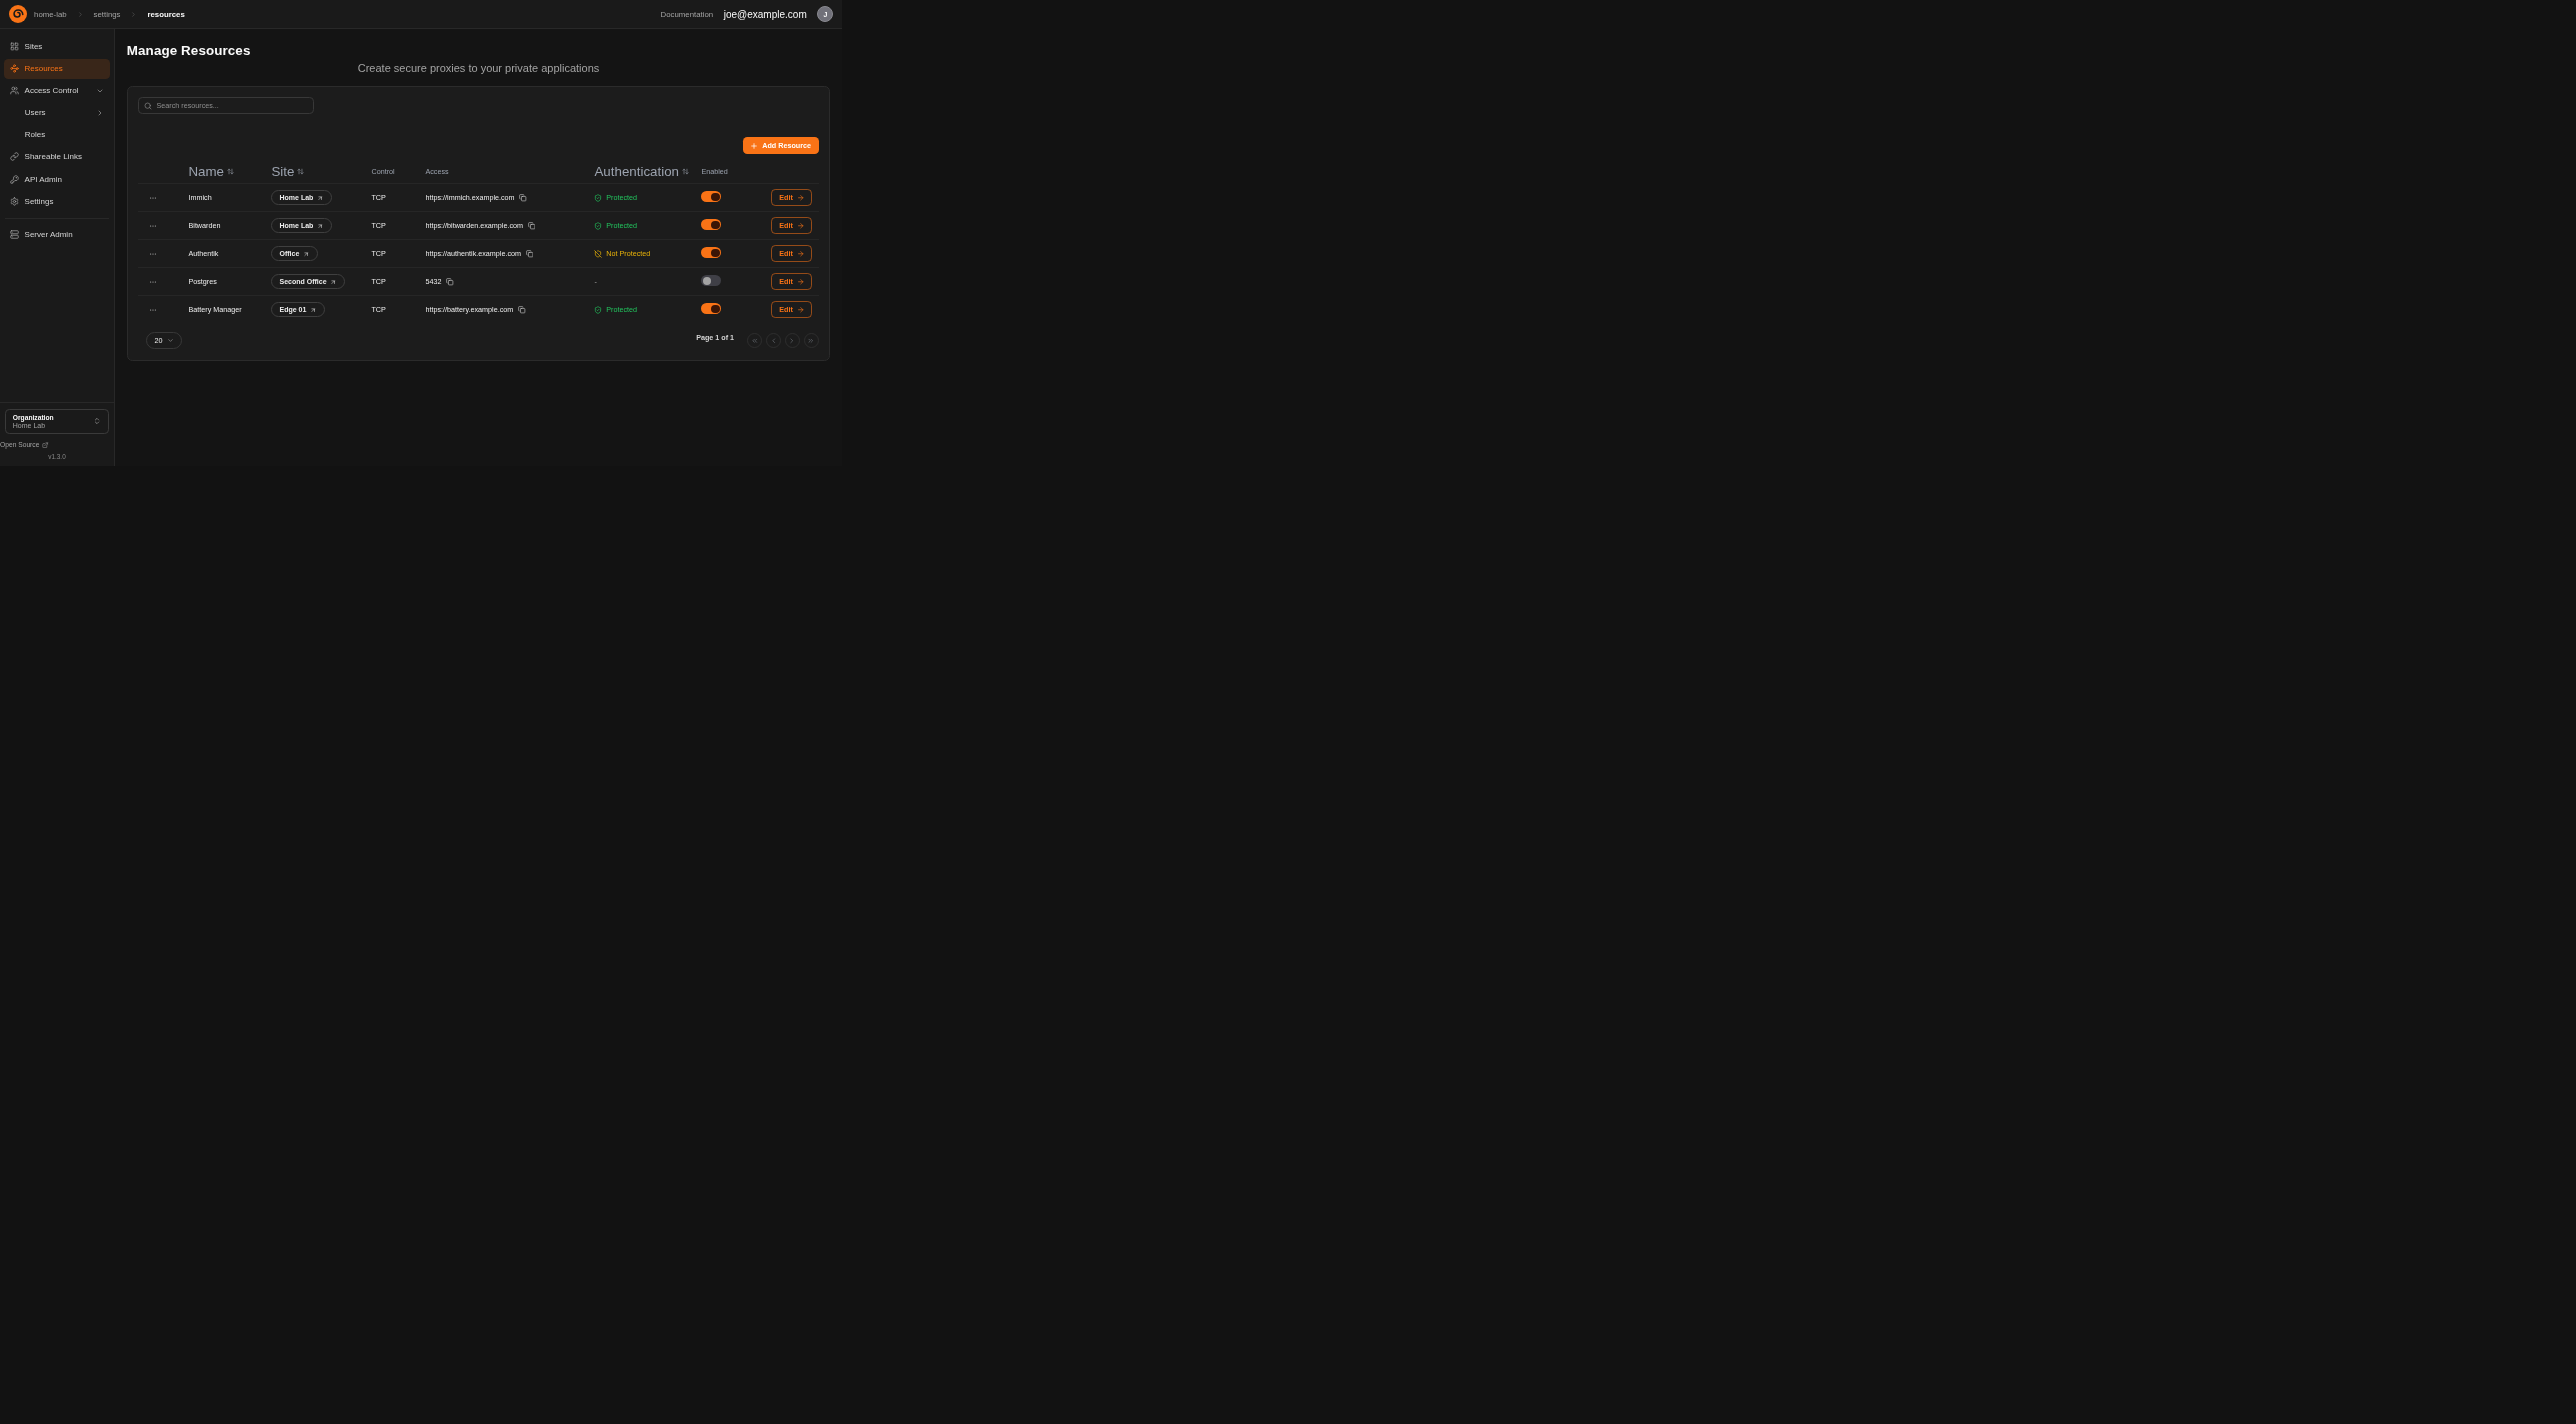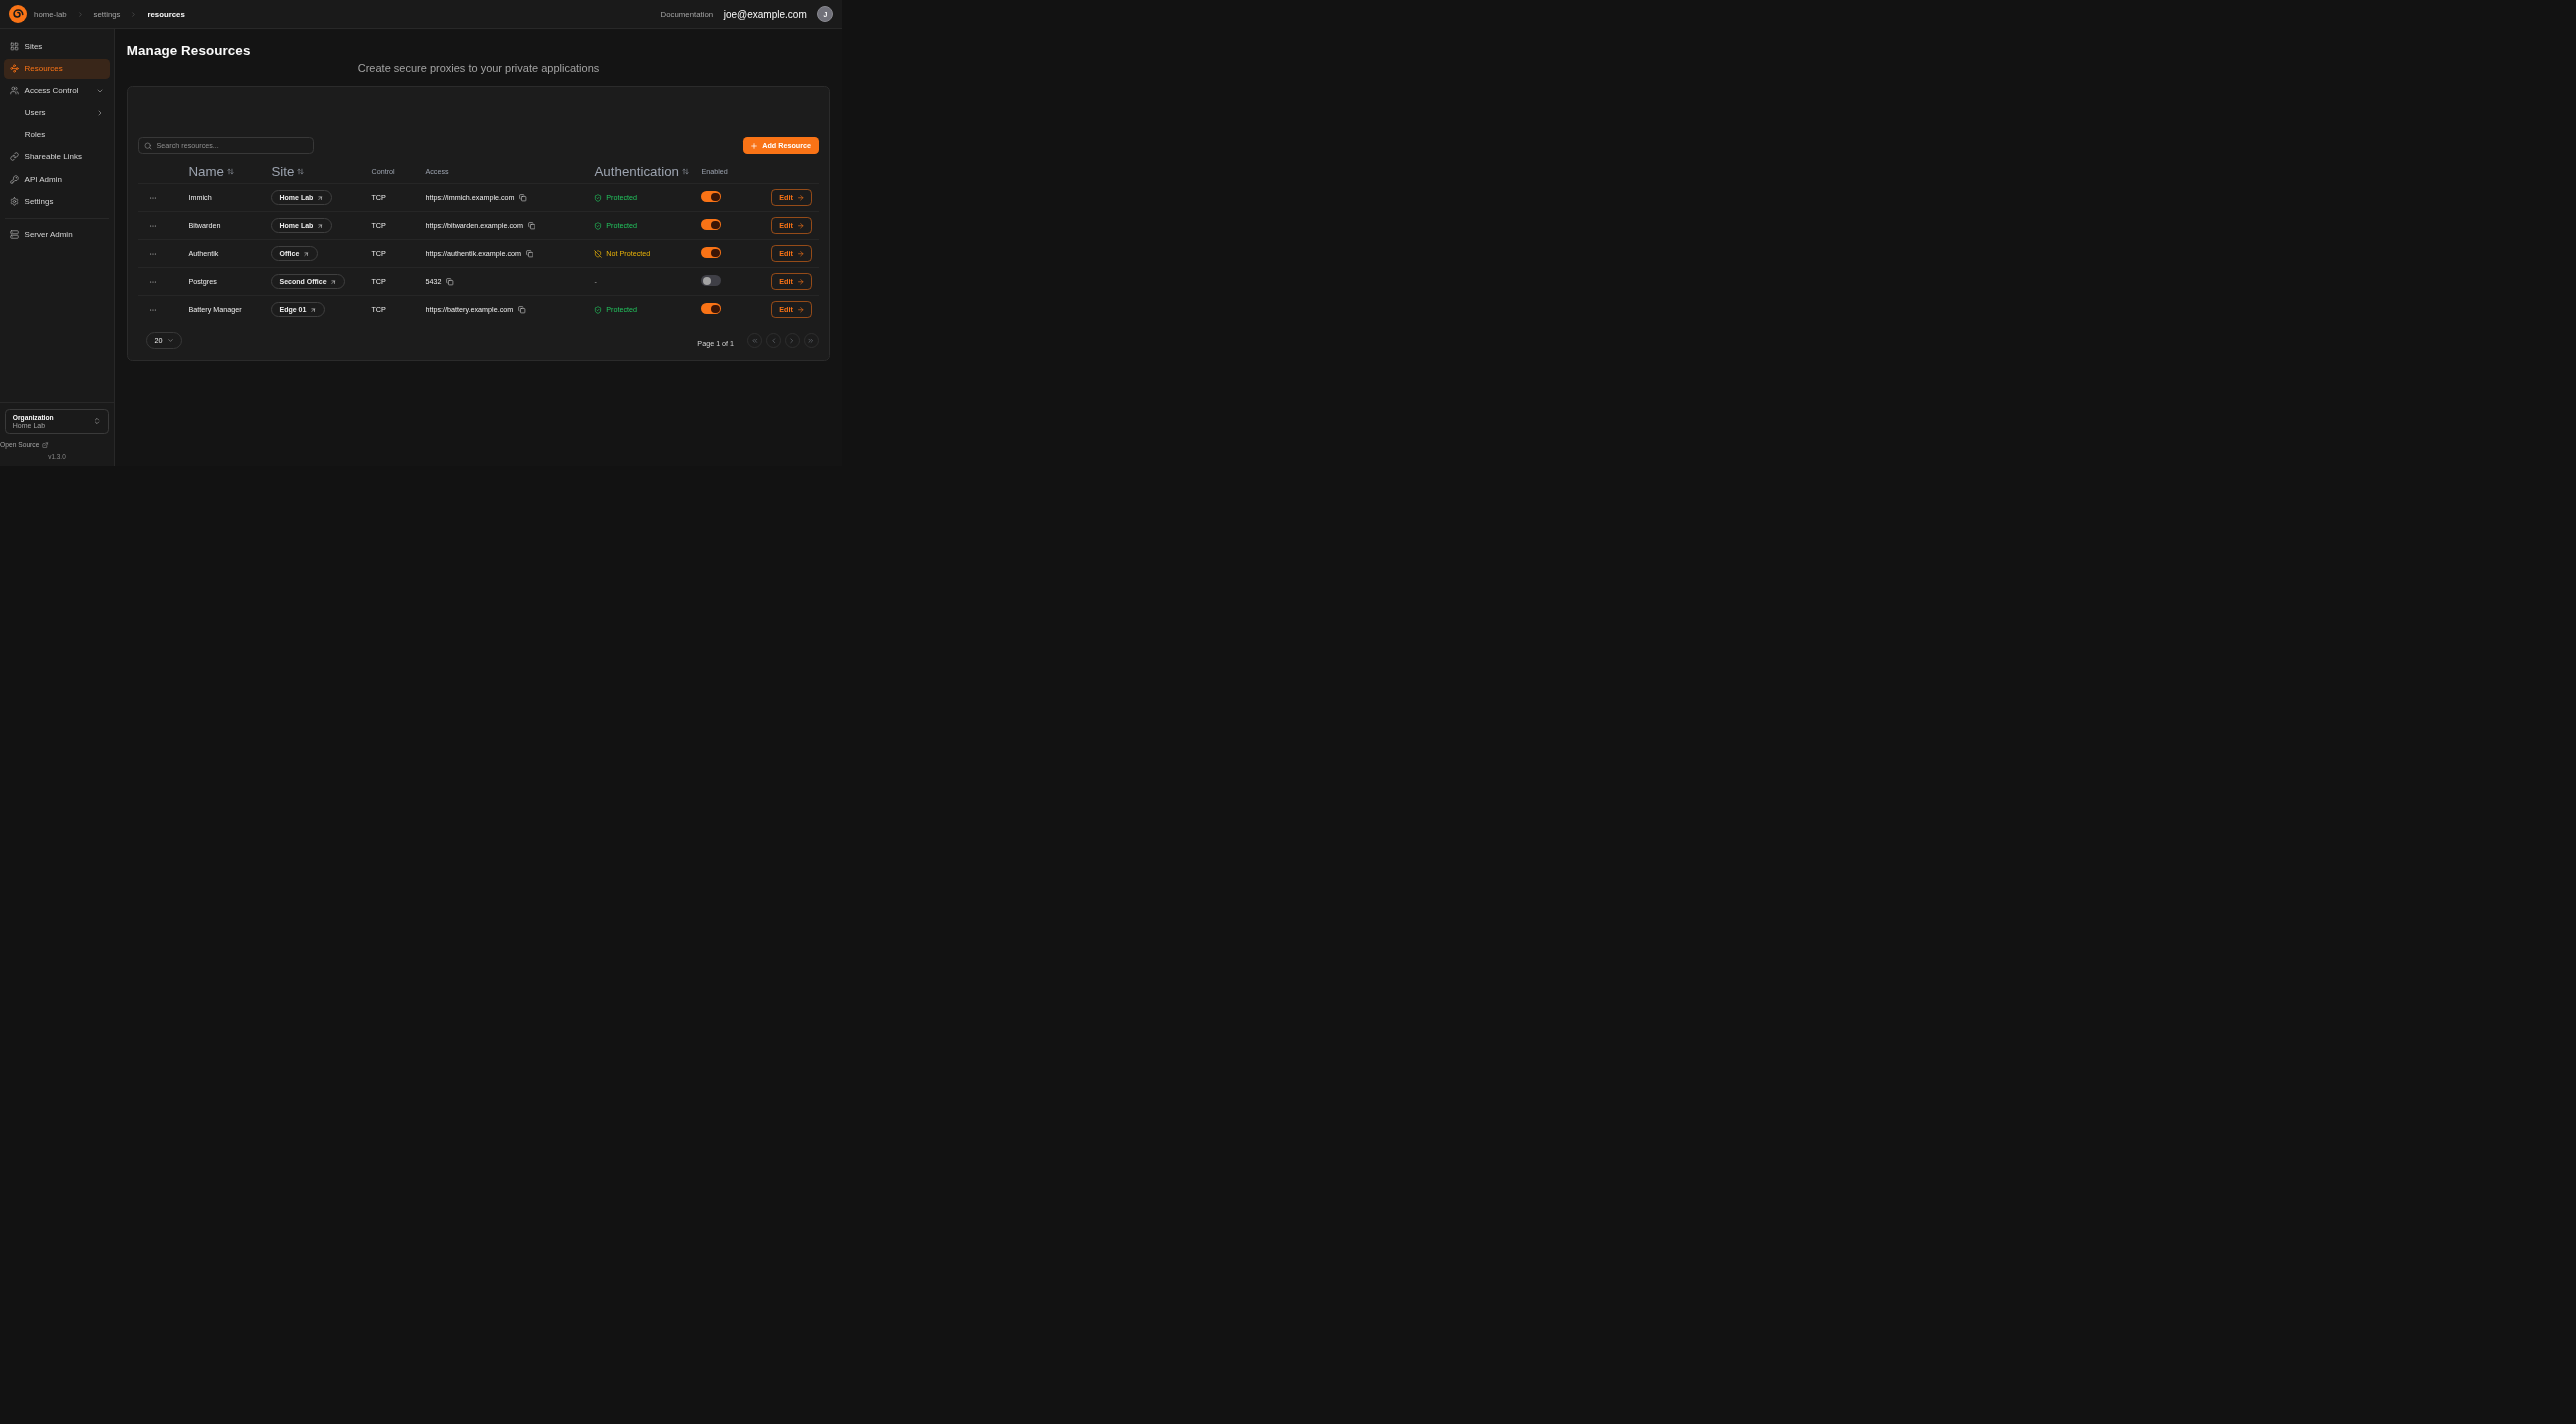--- a/index.html
+++ b/index.html
@@ -67,21 +67,21 @@
 
   
   .main { flex:1; background:#141414; padding:14px 11.8px 0 11.8px; overflow:hidden; }
   .page-title { font-size:13.4px; font-weight:700; color:#fafafa; letter-spacing:0.1px; }
   .page-subtitle { margin-top:3.8px; font-size:11px; color:#a3a3a3;text-align:center; }
 
   .card {
     margin-top:11.8px; background:#1c1c1c; border:0.5px solid #2b2b2b; border-radius:5.4px;
     padding:10.7px;
   }
-  .toolbar { display:flex; align-items:flex-end; }
+  .toolbar { display:flex; align-items:flex-start; }
   .search-wrap {
     position:relative; width:176px; height:17px;
   }
   .search-wrap .ic {
     position:absolute; left:5.4px; top:4.3px; color:#8a8a8a;
   }
   .search-input {
     width:100%; height:100%; background:transparent; border:0.5px solid #383838; border-radius:4.3px;
     color:#ededed; font-size:7.2px; padding:0 5.4px 0 17px; outline:none;
     font-family:inherit;
@@ -135,21 +135,21 @@
     font-size:7.2px; font-weight:600;
   }
 
   
   .card-footer { display:flex; align-items:center; margin-top:8.6px;margin-left:8px; }
   .page-size-btn {
     display:inline-flex; align-items:center; gap:4.3px; border:0.5px solid #383838; border-radius:5369px;
     padding:3.2px 7px; color:#ededed; font-size:7.2px;
   }
   .page-size-btn .ic { color:#a3a3a3; }
-  .footer-right { margin-left:auto; display:flex; align-items:flex-end; gap:13px; }
+  .footer-right { margin-left:auto; display:flex; align-items:flex-start; gap:13px;font-weight:bold; }
   .page-info { color:#d4d4d4; font-size:7.2px; }
   .pager { display:flex; align-items:center; gap:3.8px; }
   .pager-btn {
     width:15px; height:15px; border-radius:50%; border:0.5px solid #383838; color:#9ca3af;
     display:flex; align-items:center; justify-content:center; opacity:.65;
   }
 </style>
 </head>
 <body>
 

